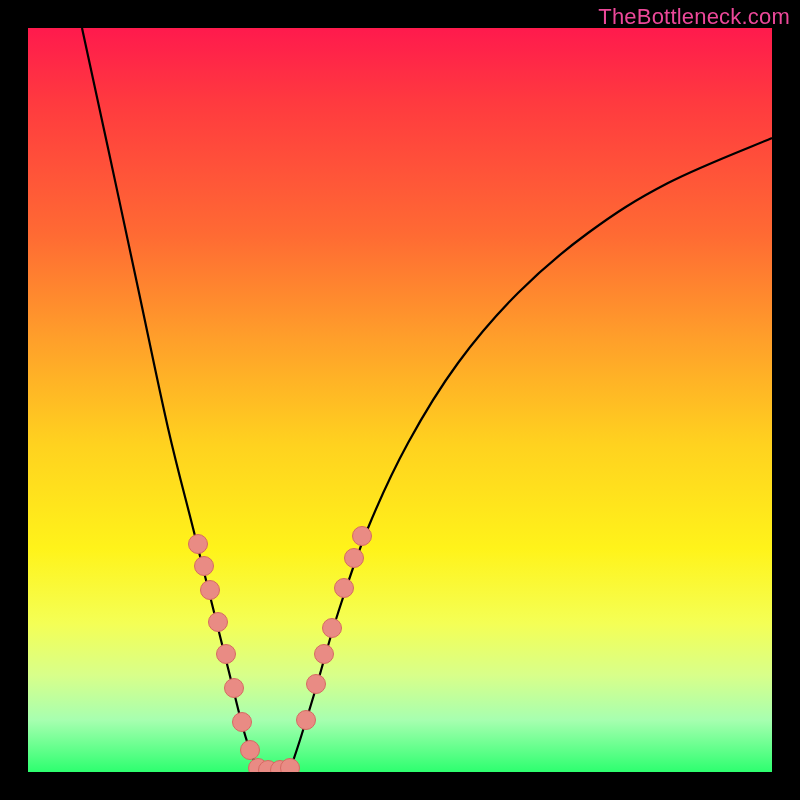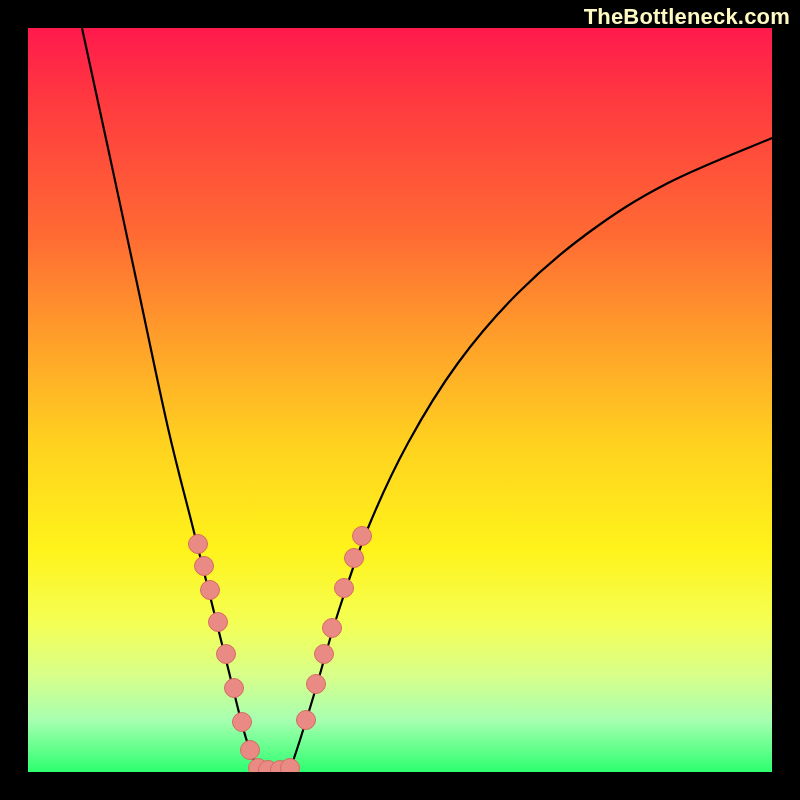--- a/index.html
+++ b/index.html
@@ -27,23 +27,23 @@
       #f4ff55 80%,
       #d8ff8a 87%,
       #a7ffb0 93%,
       #2dff6f 100%
     );
   }
   .watermark {
     position: absolute;
     top: 4px;
     right: 10px;
-    color: #fef9c3;
+    color: #ec4899;
     font-size: 22px;
-    font-weight: 700;
+    font-weight: 400;
     letter-spacing: 0.2px;
     z-index: 20;
     user-select: none;
   }
   svg.overlay {
     position: absolute;
     left: 0;
     top: 0;
     width: 744px;
     height: 744px;

